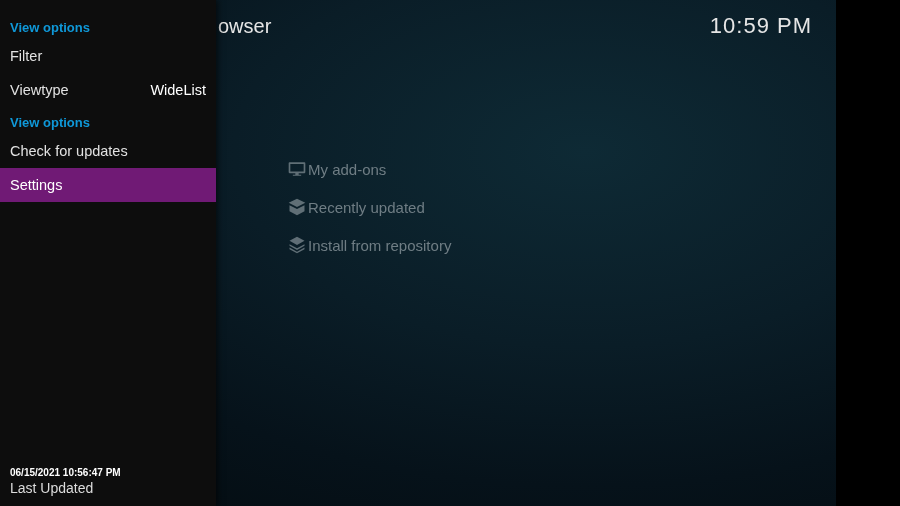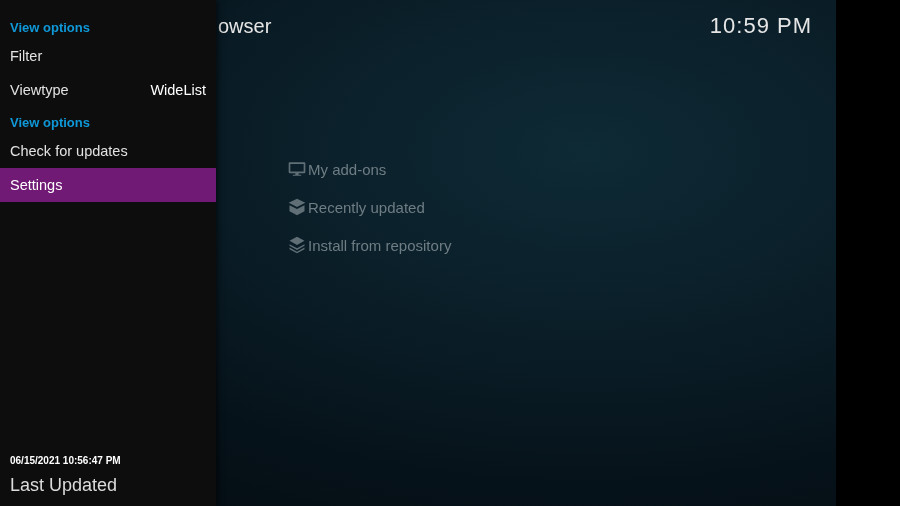--- a/index.html
+++ b/index.html
@@ -65,21 +65,21 @@
     background: #701a75;
     color: #fff;
   }
   .sidebar .spacer { flex: 1; }
   .sidebar .footer {
     padding: 6px 10px 10px;
     color: #fff;
     font-size: 13px;
   }
   .sidebar .footer .ts { font-weight: 700; font-size: 10px; }
-  .sidebar .footer .lu { font-size: 18px; color: #dcdcdc; margin-top: 9px; }
+  .sidebar .footer .lu { font-size: 14px; color: #dcdcdc; margin-top: 2px; }
 </style>
 </head>
 <body>
 
 <div class="app">
 
   <div class="header">
     <div class="title">owser</div>
     <div class="clock">10:59 PM</div>
   </div>

